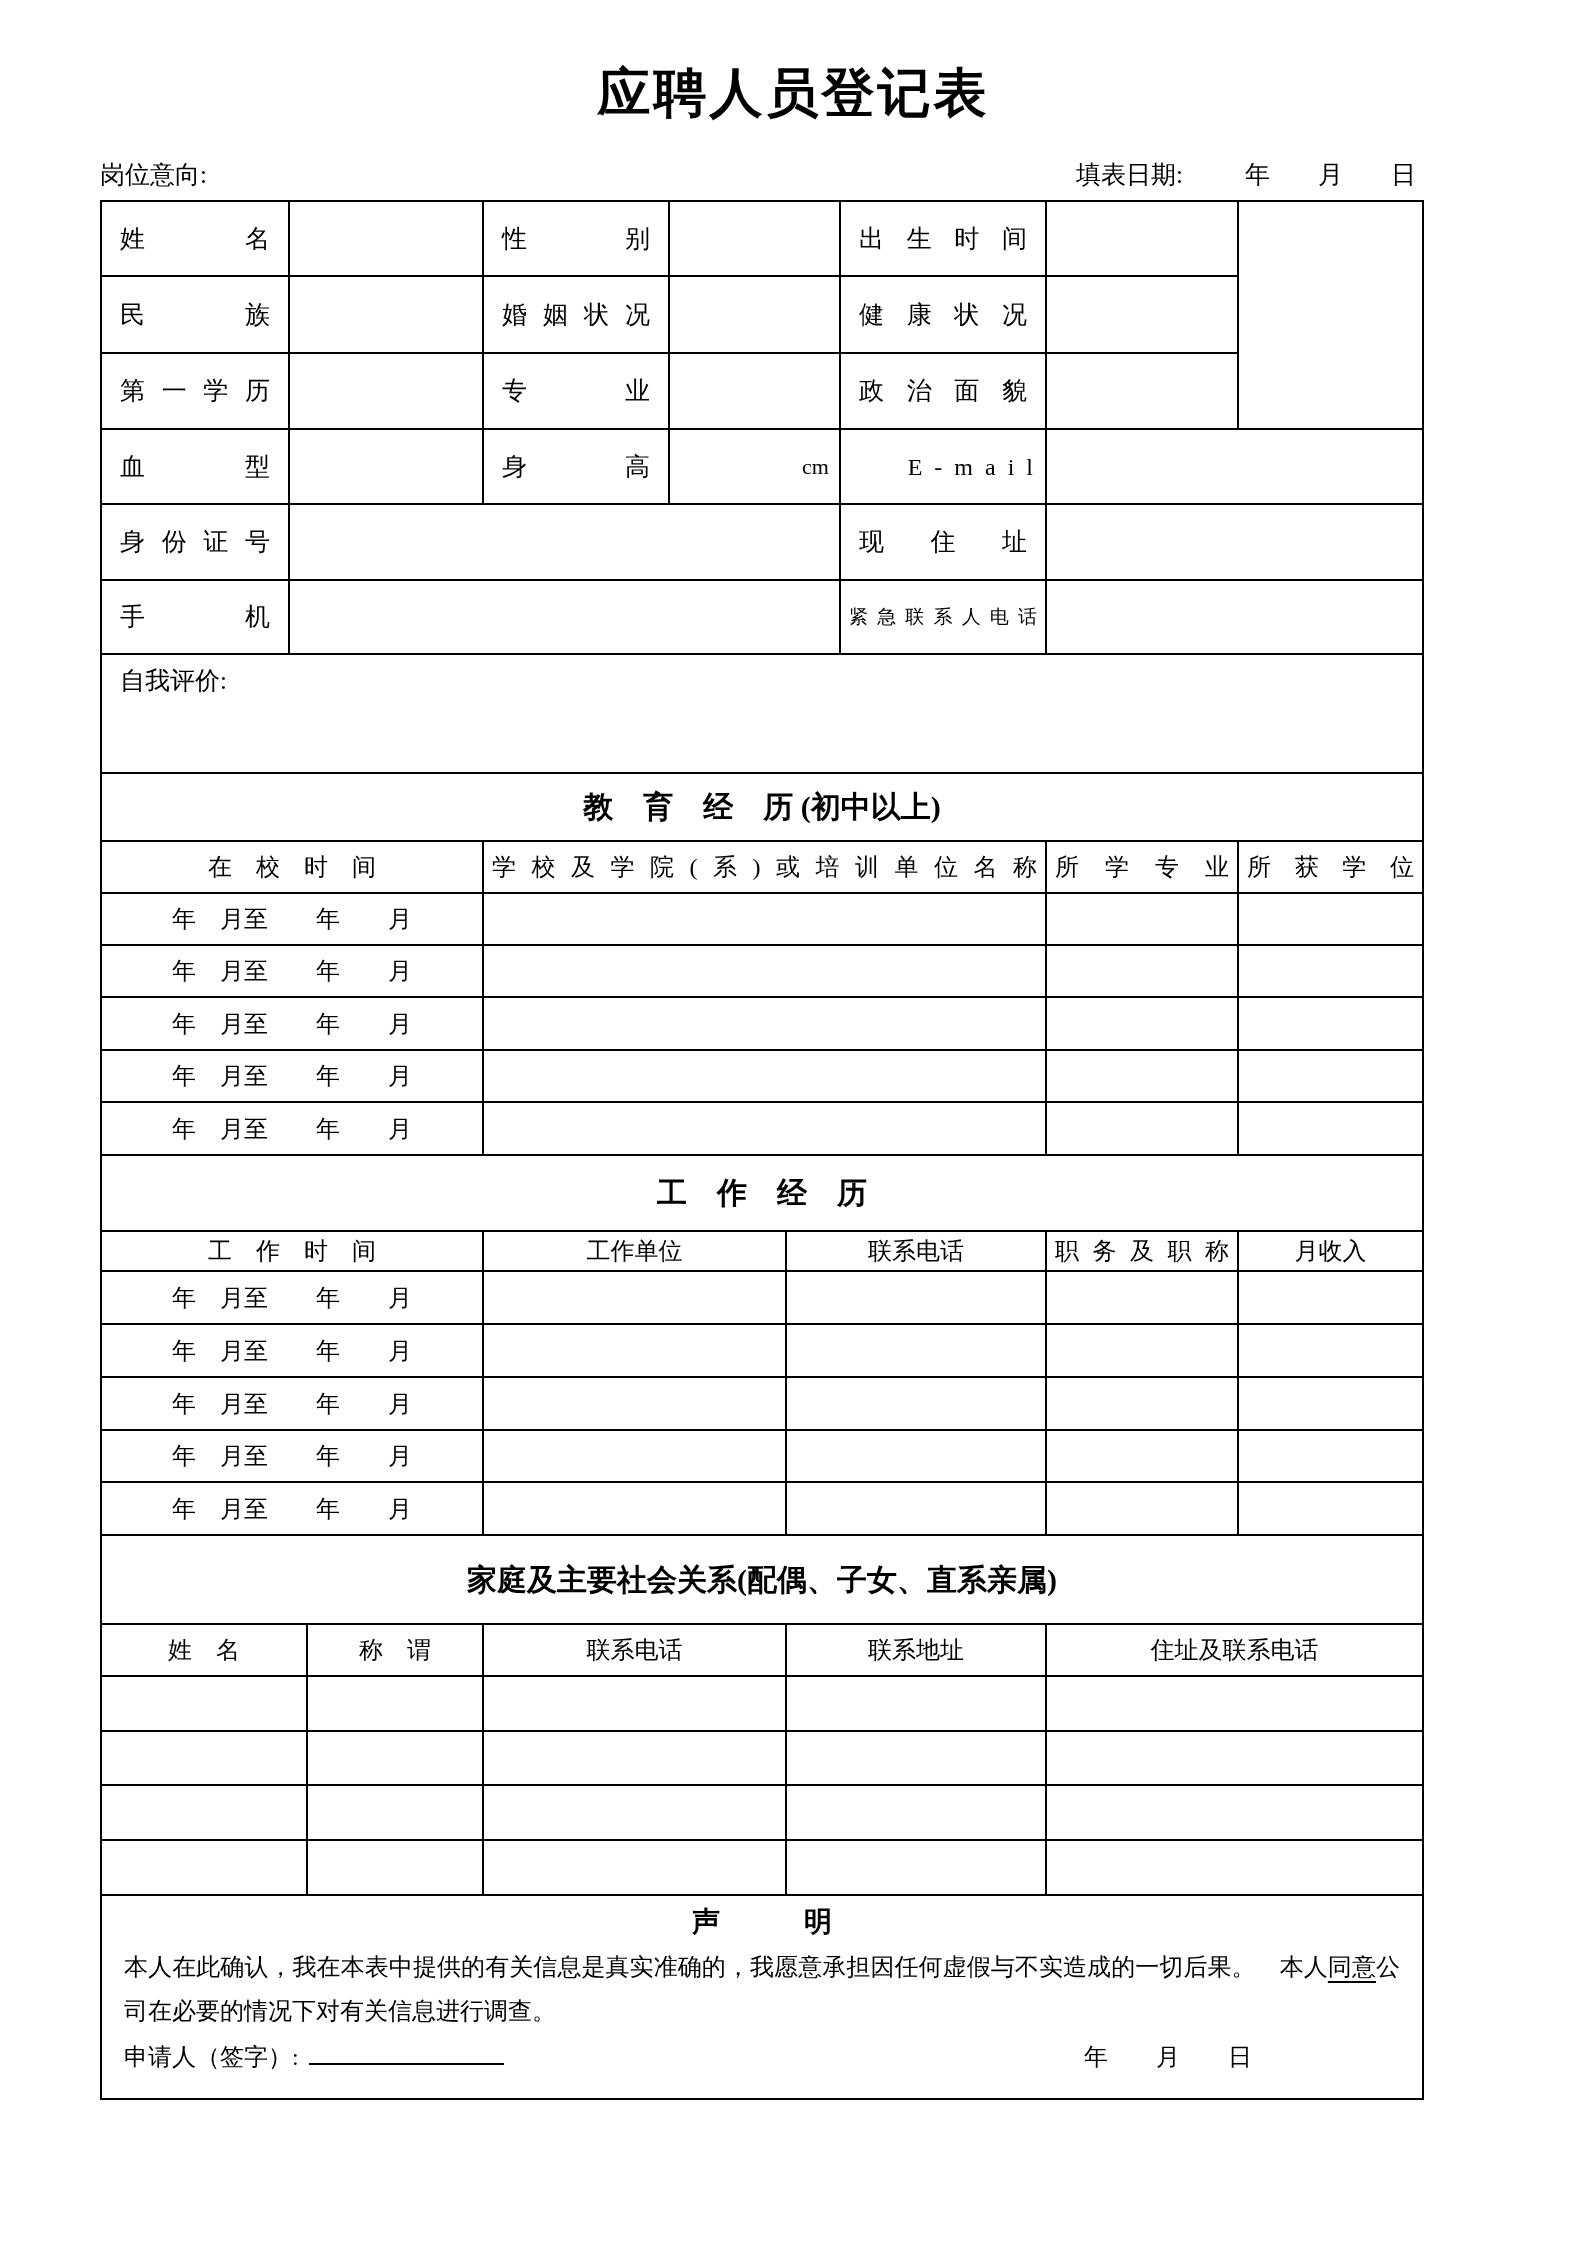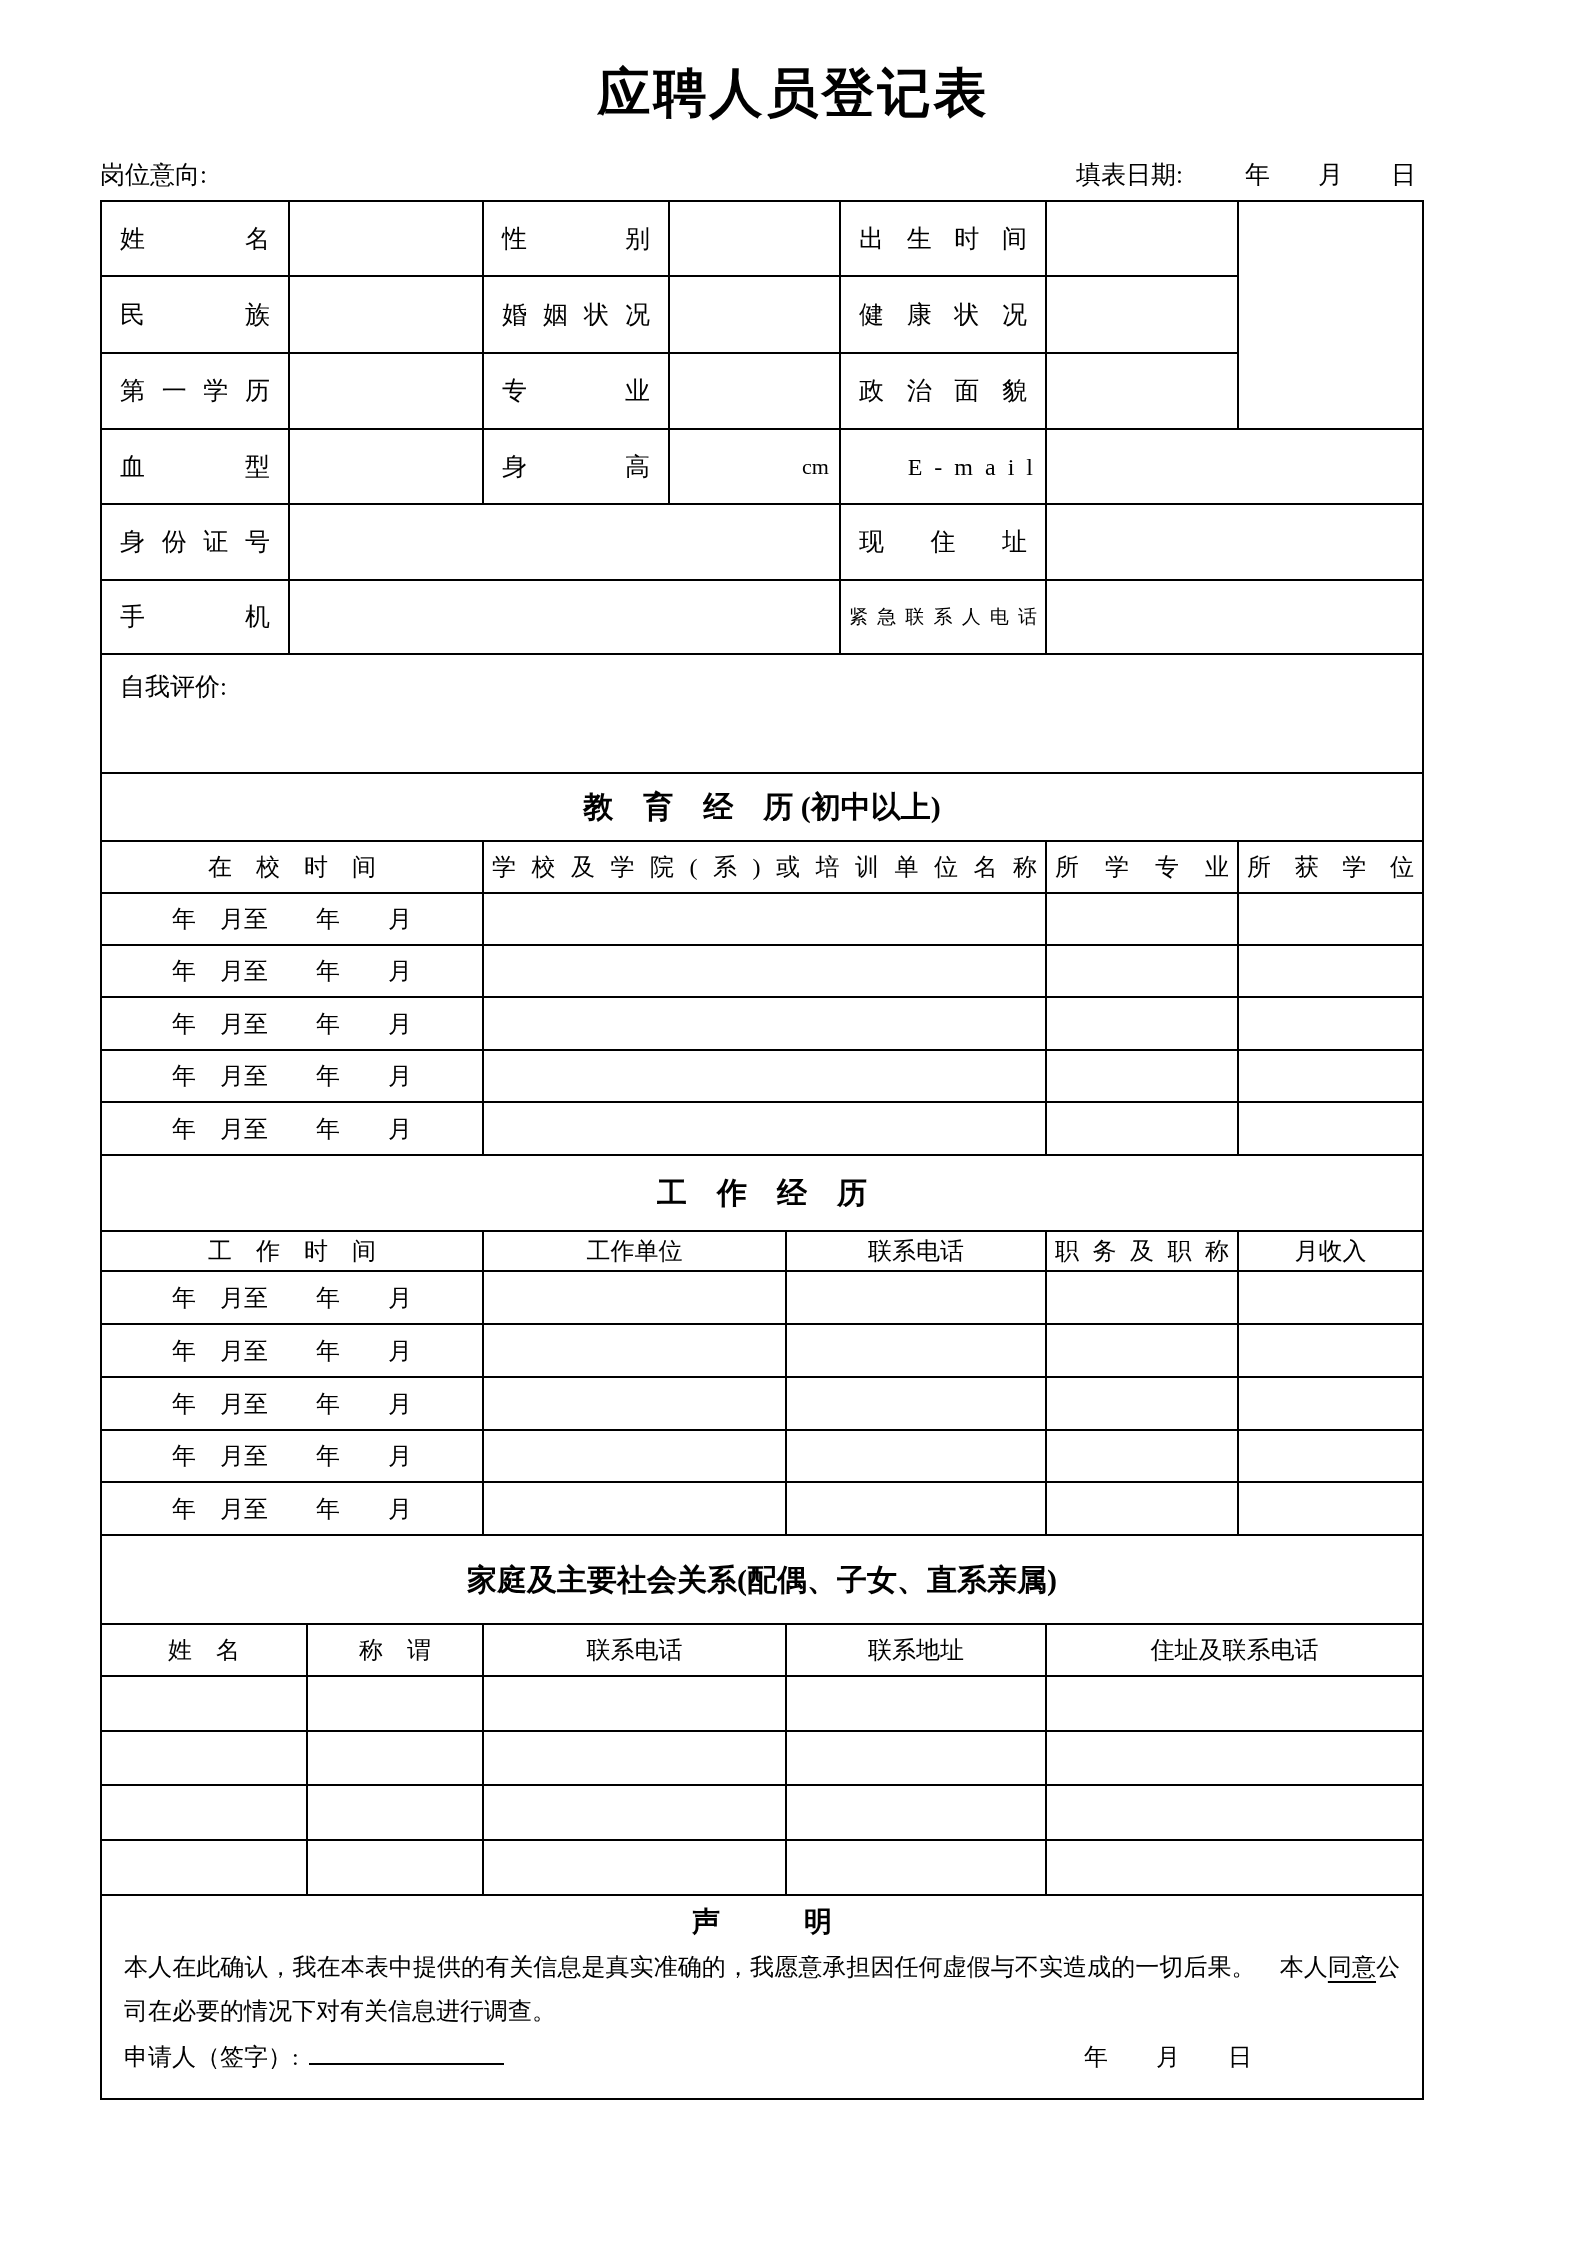--- a/index.html
+++ b/index.html
@@ -18,21 +18,21 @@
      font-size:25px;line-height:1.25;}
   .jl{text-align:justify;text-align-last:justify;}
   .p18{padding:0 18px;margin-top:27px;}
   .p8{padding:0 8px;}
   .small{font-size:19px;}
   .band{font-weight:700;font-size:30px;text-align:center;}
   .date{font-size:24px;text-align:center;}
   .colhdr{font-size:24px;text-align:center;}
   .email{letter-spacing:12px;text-align:right;padding-left:25px;font-size:24px;font-family:Liberation Serif, serif;}
   .cmcell{text-align:right;padding-right:10px;font-size:22px;margin-left:20px;}
-  .topleft{vertical-align:top;padding:16px 18px;}
+  .topleft{vertical-align:top;padding:10px 18px;}
   .decl{vertical-align:top;padding:4px 22px 0 22px;}
   .decl-title{text-align:center;font-weight:700;font-size:28px;margin:4px 0 6px 0;}
   .decl-body{font-size:24px;line-height:44px;text-align:justify;}
   .decl-body .ul{text-decoration:underline;text-underline-offset:6px;}
   .signer-row{display:flex;align-items:baseline;font-size:24px;margin-top:4px;}
   .sign-line{display:inline-block;width:195px;border-bottom:2px solid #000;
         height:26px;margin-left:10px;}
   .signer-date{margin-left:auto;margin-right:148px;}
 </style>
 </head>

